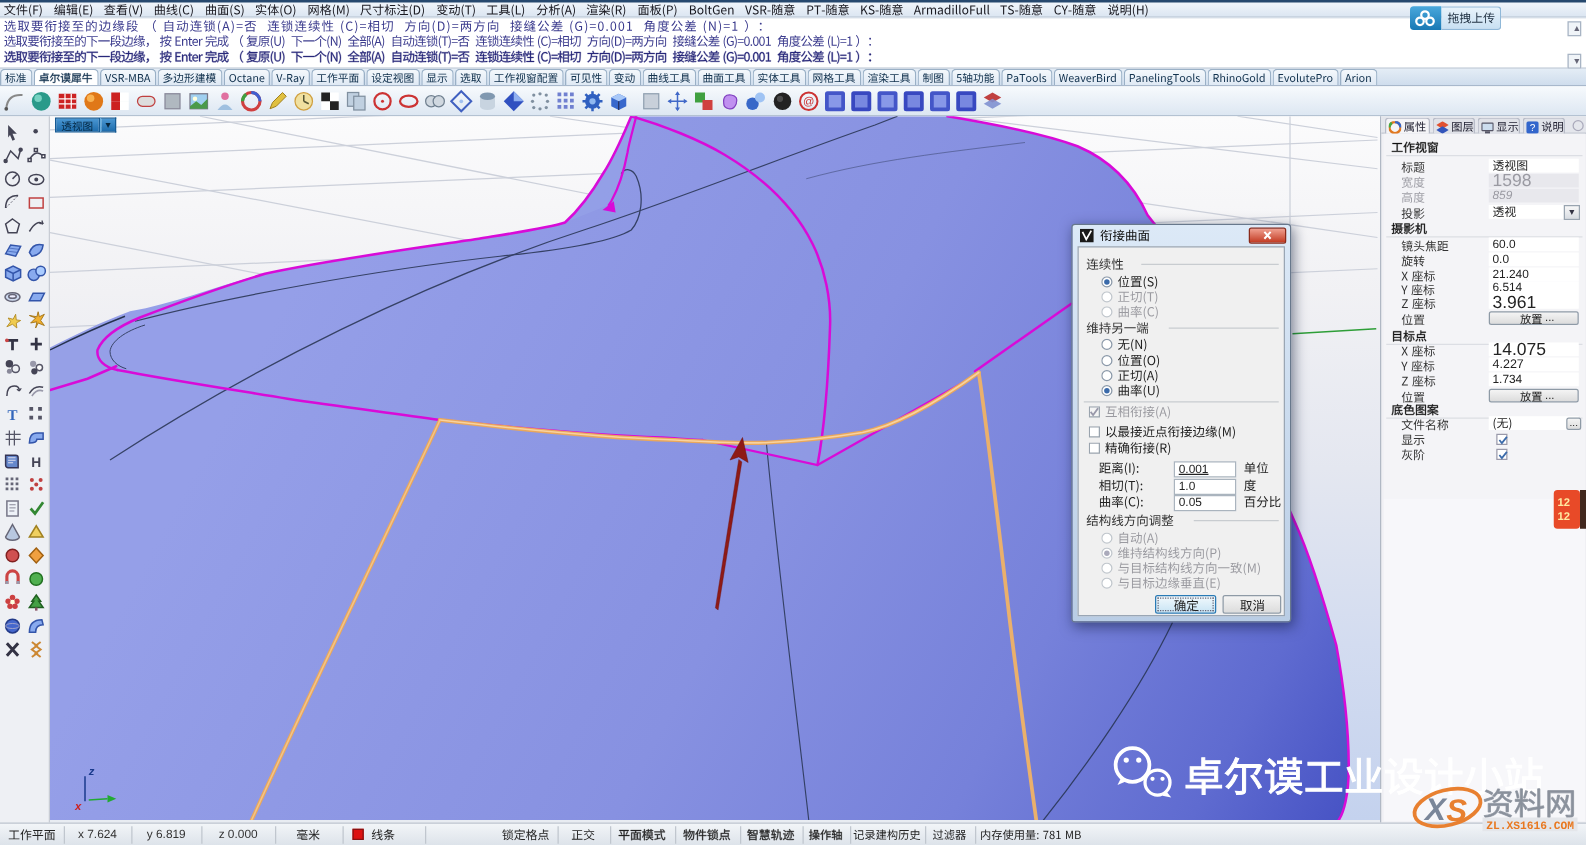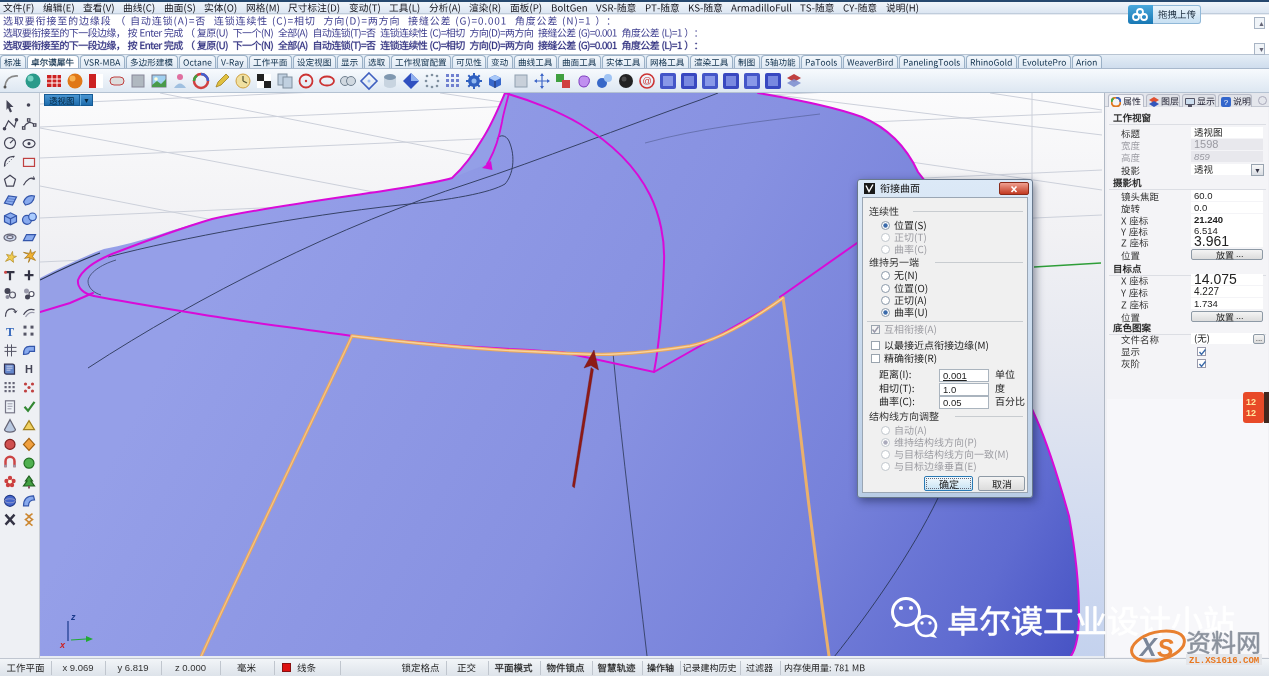--- a/index.html
+++ b/index.html
@@ -1576,21 +1576,21 @@
         </svg>
       </div>
       <div style="position:absolute;left:14px;top:33px;">
         <svg width="20" height="12" style="display:block;overflow:visible;">
           <g fill="#9a9aa2">
             <use href="#g151" transform="translate(0.0,9.4) scale(0.00950,-0.00950)"></use>
             <use href="#g92" transform="translate(9.5,9.4) scale(0.00950,-0.00950)"></use>
           </g>
         </svg>
       </div>
-      <div style="position:absolute;left:84px;top:32px;width:72px;height:11px;background:#e8e8ed;padding-left:3px;"><span style="font-size:11px;color:#9a9aa2;line-height:11px;">1598</span></div>
+      <div style="position:absolute;left:84px;top:32px;width:72px;height:11px;background:#e8e8ed;padding-left:3px;"><span style="font-size:14px;color:#9a9aa2;line-height:11px;">1598</span></div>
       <div style="position:absolute;left:14px;top:45px;">
         <svg width="20" height="12" style="display:block;overflow:visible;">
           <g fill="#9a9aa2">
             <use href="#g152" transform="translate(0.0,9.4) scale(0.00950,-0.00950)"></use>
             <use href="#g92" transform="translate(9.5,9.4) scale(0.00950,-0.00950)"></use>
           </g>
         </svg>
       </div>
       <div style="position:absolute;left:84px;top:44px;width:72px;height:11px;background:#e8e8ed;padding-left:3px;font-style:italic;"><span style="font-size:9.5px;color:#9a9aa2;line-height:11px;">859</span></div>
       <div style="position:absolute;left:14px;top:58px;">
@@ -1642,21 +1642,21 @@
       <div style="position:absolute;left:84px;top:95px;width:72px;height:11px;background:#ffffff;padding-left:3px;"><span style="font-size:9.5px;color:#222;line-height:11px;">0.0</span></div>
       <div style="position:absolute;left:14px;top:108px;">
         <svg width="28" height="12" style="display:block;overflow:visible;">
           <g fill="#333">
             <use href="#g163" transform="translate(0.0,9.4) scale(0.00950,-0.00950)"></use>
             <use href="#g164" transform="translate(8.3,9.4) scale(0.00950,-0.00950)"></use>
             <use href="#g24" transform="translate(17.8,9.4) scale(0.00950,-0.00950)"></use>
           </g>
         </svg>
       </div>
-      <div style="position:absolute;left:84px;top:107px;width:72px;height:11px;background:#ffffff;padding-left:3px;"><span style="font-size:9.5px;color:#222;line-height:11px;font-weight:bold;">21.240</span></div>
+      <div style="position:absolute;left:84px;top:107px;width:72px;height:11px;background:#ffffff;padding-left:3px;"><span style="font-size:9.5px;color:#222;line-height:11px;">21.240</span></div>
       <div style="position:absolute;left:14px;top:119px;">
         <svg width="27" height="12" style="display:block;overflow:visible;">
           <g fill="#333">
             <use href="#g58" transform="translate(0.0,9.4) scale(0.00950,-0.00950)"></use>
             <use href="#g164" transform="translate(7.9,9.4) scale(0.00950,-0.00950)"></use>
             <use href="#g24" transform="translate(17.4,9.4) scale(0.00950,-0.00950)"></use>
           </g>
         </svg>
       </div>
       <div style="position:absolute;left:84px;top:118px;width:72px;height:11px;background:#ffffff;padding-left:3px;"><span style="font-size:9.5px;color:#222;line-height:11px;">6.514</span></div>
@@ -2182,21 +2182,21 @@
           <g fill="#222">
             <use href="#g30" transform="translate(0.0,12.4) scale(0.00950,-0.00950)"></use>
             <use href="#g124" transform="translate(9.5,12.4) scale(0.00950,-0.00950)"></use>
             <use href="#g125" transform="translate(19.0,12.4) scale(0.00950,-0.00950)"></use>
             <use href="#g14" transform="translate(28.5,12.4) scale(0.00950,-0.00950)"></use>
           </g>
         </svg>
       </div>
     </div>
     <div class="sep" style="left:51px;"></div>
-    <div class="seg" style="left:51px;width:54px;">x 9.069</div>
+    <div class="seg" style="left:51px;width:54px;">x 7.624</div>
     <div class="sep" style="left:105px;"></div>
     <div class="seg" style="left:105px;width:56px;">y 6.819</div>
     <div class="sep" style="left:161px;"></div>
     <div class="seg" style="left:161px;width:59px;">z 0.000</div>
     <div class="sep" style="left:220px;"></div>
     <div class="seg" style="left:220px;width:54px;">
       <div style="position:absolute;left:50%;transform:translateX(-50%);">
         <svg width="20" height="18" style="display:block;overflow:visible;">
           <g fill="#222">
             <use href="#g205" transform="translate(0.0,12.4) scale(0.00950,-0.00950)"></use>

